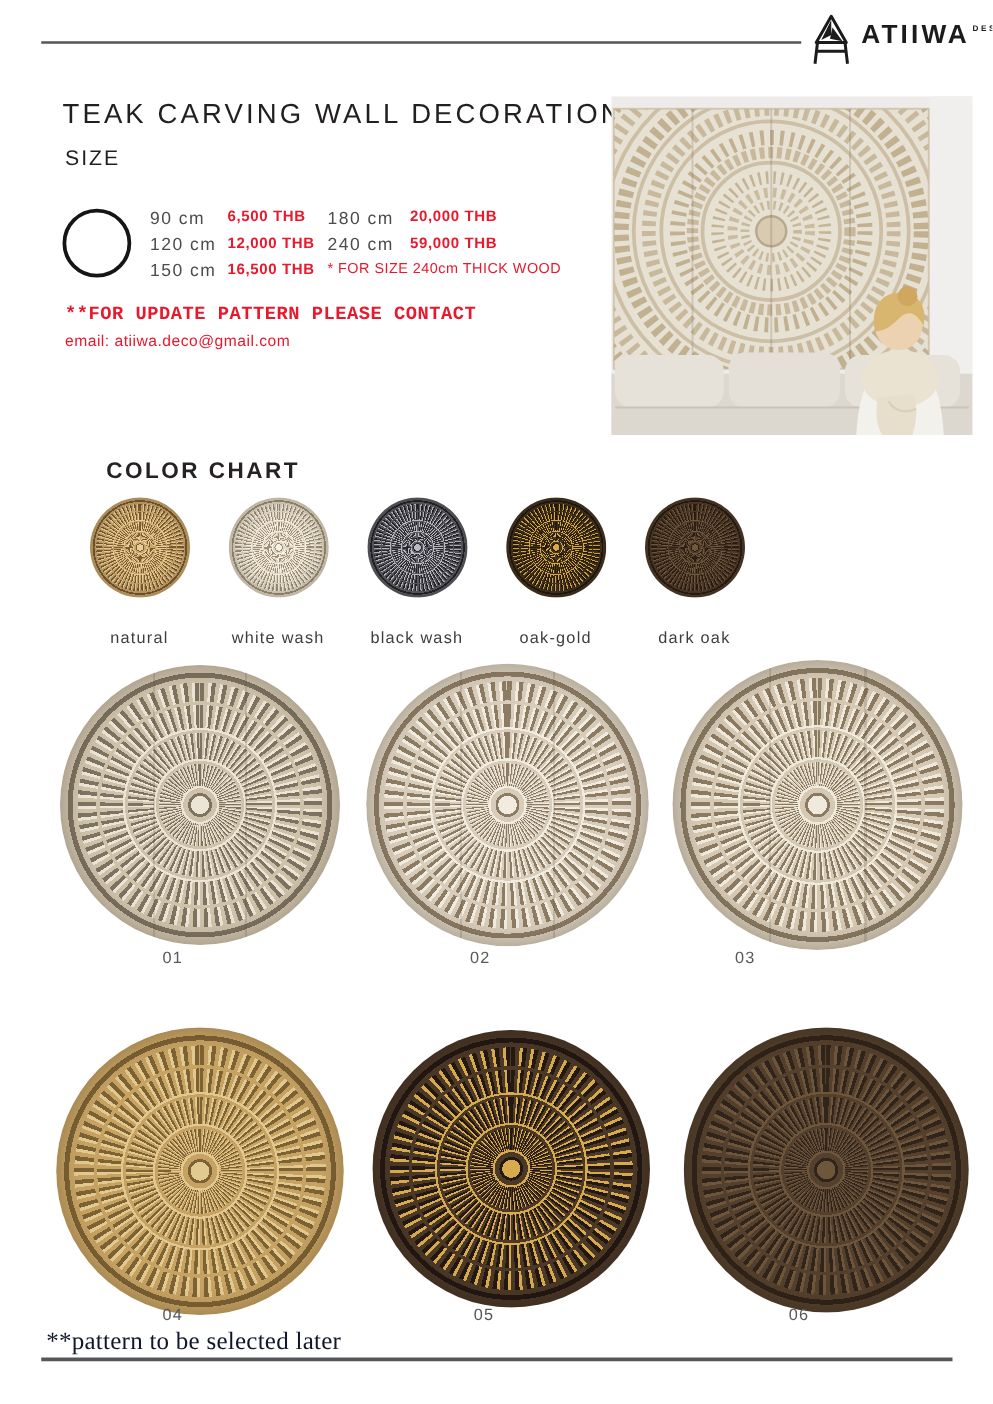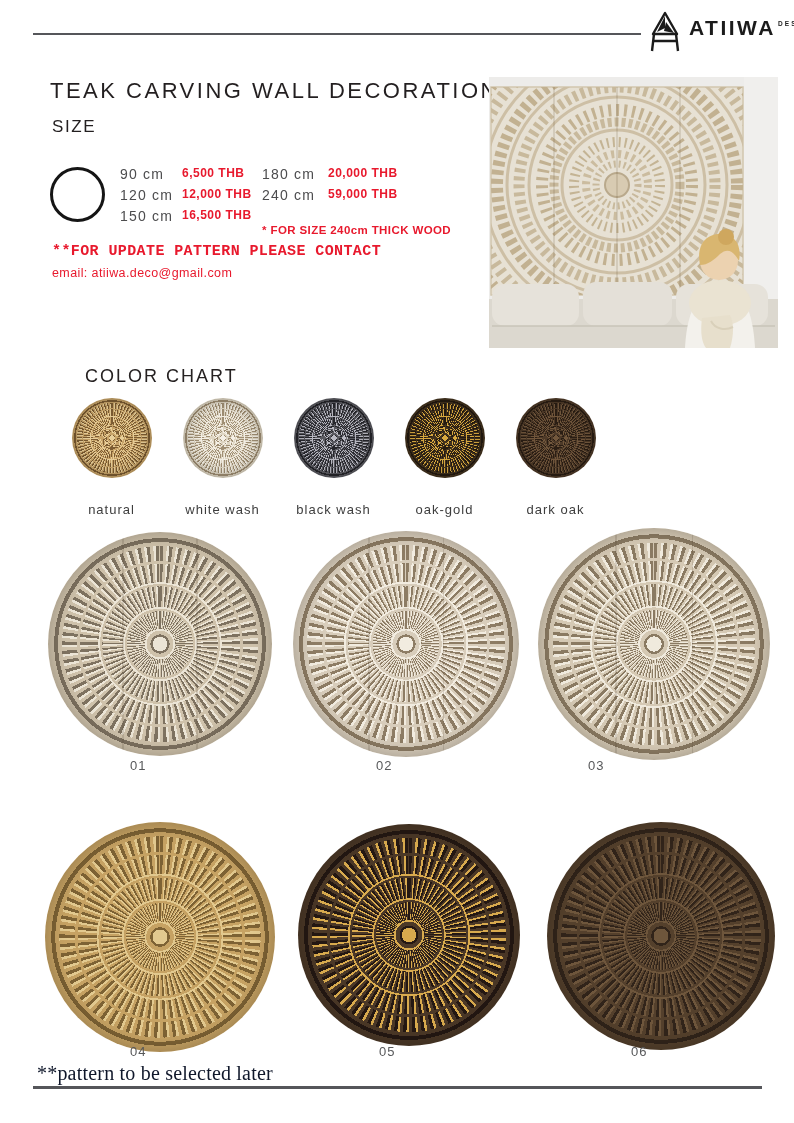--- a/index.html
+++ b/index.html
@@ -27,21 +27,21 @@
 
   .shape-circle{position:absolute;left:50px;top:167px;width:55px;height:55px;border:3.5px solid #151515;border-radius:50%;}
 
   .price-col{position:absolute;top:166px;display:flex;flex-direction:column;gap:4px;}
   .price-col.left{left:120px;}
   .price-col.right{left:262px;}
   .price-row{display:flex;align-items:flex-start;height:17px;}
   .size-cell{font-size:14px;letter-spacing:1.2px;color:#4c4c4e;width:62px;}
   .price-col.right .size-cell{width:66px;}
   .price-cell{font-size:12px;font-weight:bold;letter-spacing:.5px;color:var(--accent-red);}
-  .thick-note{font-size:11.5px;font-weight:bold;letter-spacing:.4px;color:var(--accent-red);margin-top:16px;}
+  .thick-note{font-size:11.5px;font-weight:normal;letter-spacing:.4px;color:var(--accent-red);margin-top:1px;}
 
   .contact{position:absolute;left:52px;top:243px;color:var(--accent-red);}
   .contact-line1{font-size:15px;font-weight:bold;letter-spacing:.4px;font-family:Liberation Mono, monospace;}
   .contact-line2{font-size:12.5px;letter-spacing:.4px;margin-top:6px;cursor:pointer;}
 
   .hero{position:absolute;left:489px;top:77px;width:289px;height:271px;overflow:hidden;}
 
   .color-chart-heading{position:absolute;left:85px;top:366px;font-size:18px;letter-spacing:2px;color:#262222;}
 
   .swatch-row{position:absolute;left:56px;top:398px;display:flex;}
@@ -206,21 +206,21 @@
       <path d="M196 271 C198 232 210 212 232 208 C254 211 264 234 266 271 Z" fill="#f3f1ec"></path>
       <ellipse cx="231" cy="226" rx="31" ry="23" fill="#eae3d2"></ellipse>
       <path d="M213 241 C211 256 213 266 217 271 L241 271 C245 258 245 246 241 238 Z" fill="#e7dfcc"></path>
       <path d="M222 244 C226 252 236 254 244 250" stroke="#d9d0ba" stroke-width="2" fill="none"></path>
       <circle cx="230" cy="184" r="19" fill="#ecd2b0"></circle>
       <path d="M211 188 C207 168 217 157 231 157 C246 157 253 168 250 184 C244 173 238 171 231 177 C225 183 219 188 211 188 Z" fill="#d9b670"></path>
       <circle cx="237" cy="160" r="8" fill="#cfa75e"></circle>
     </g>
   </svg>
 
-  <h2 class="color-chart-heading" style="font-weight:normal;">COLOR CHART</h2>
+  <h2 class="color-chart-heading" style="font-weight:bold;">COLOR CHART</h2>
 
   <div class="swatch-row">
     <div class="swatch-cell">
       <div class="swatch carved sw-natural"></div>
       <div class="swatch-label">natural</div>
     </div>
     <div class="swatch-cell">
       <div class="swatch carved sw-whitewash"></div>
       <div class="swatch-label">white wash</div>
     </div>

